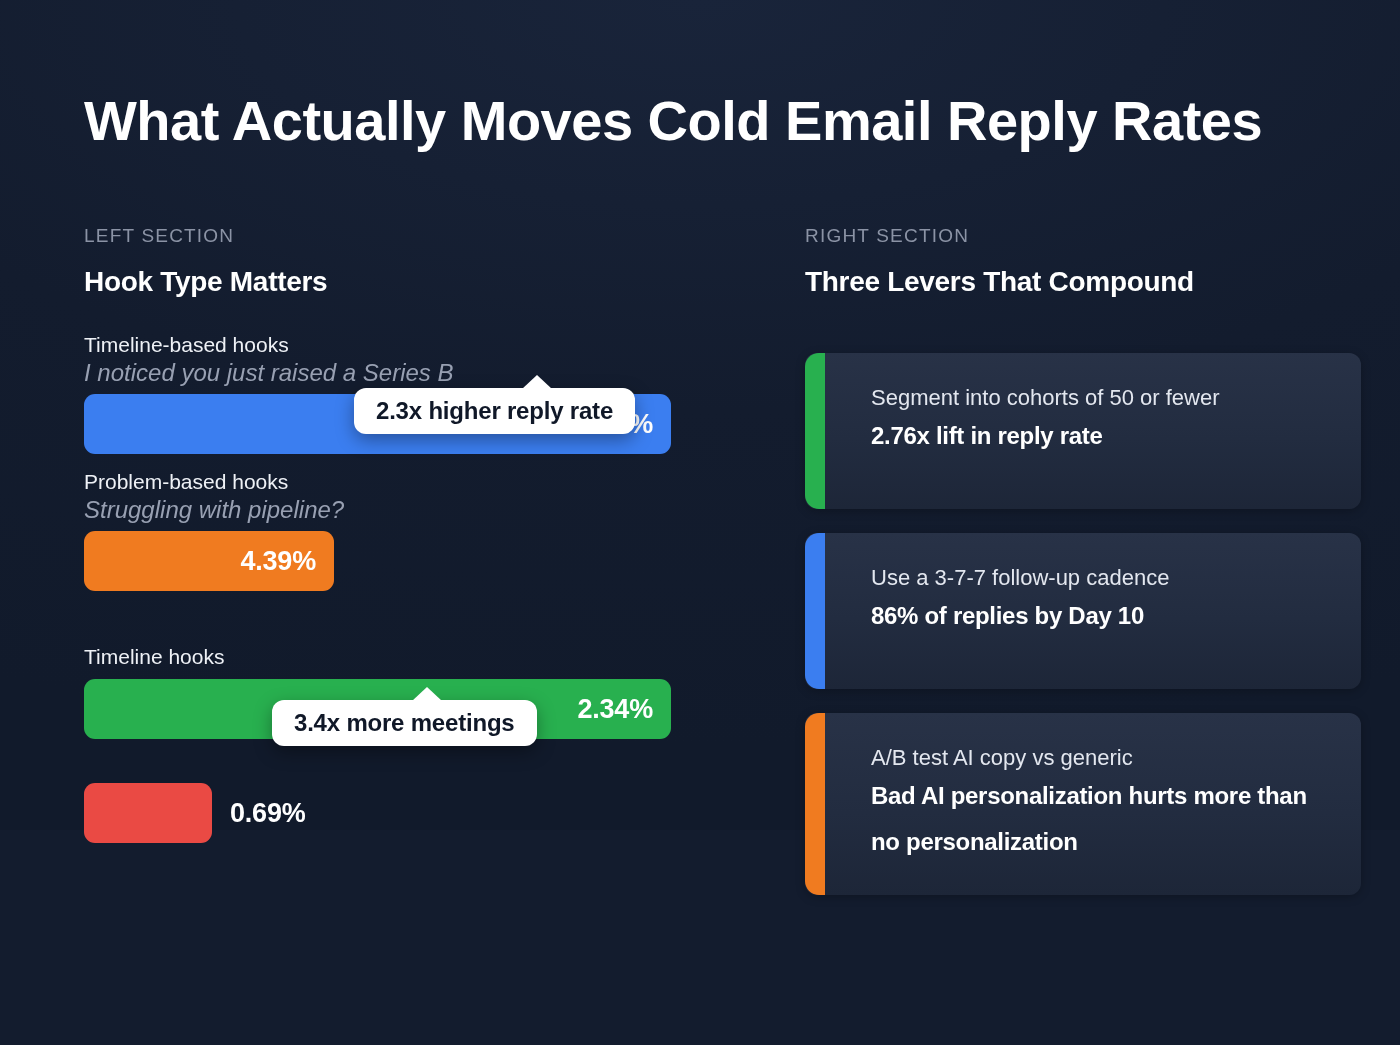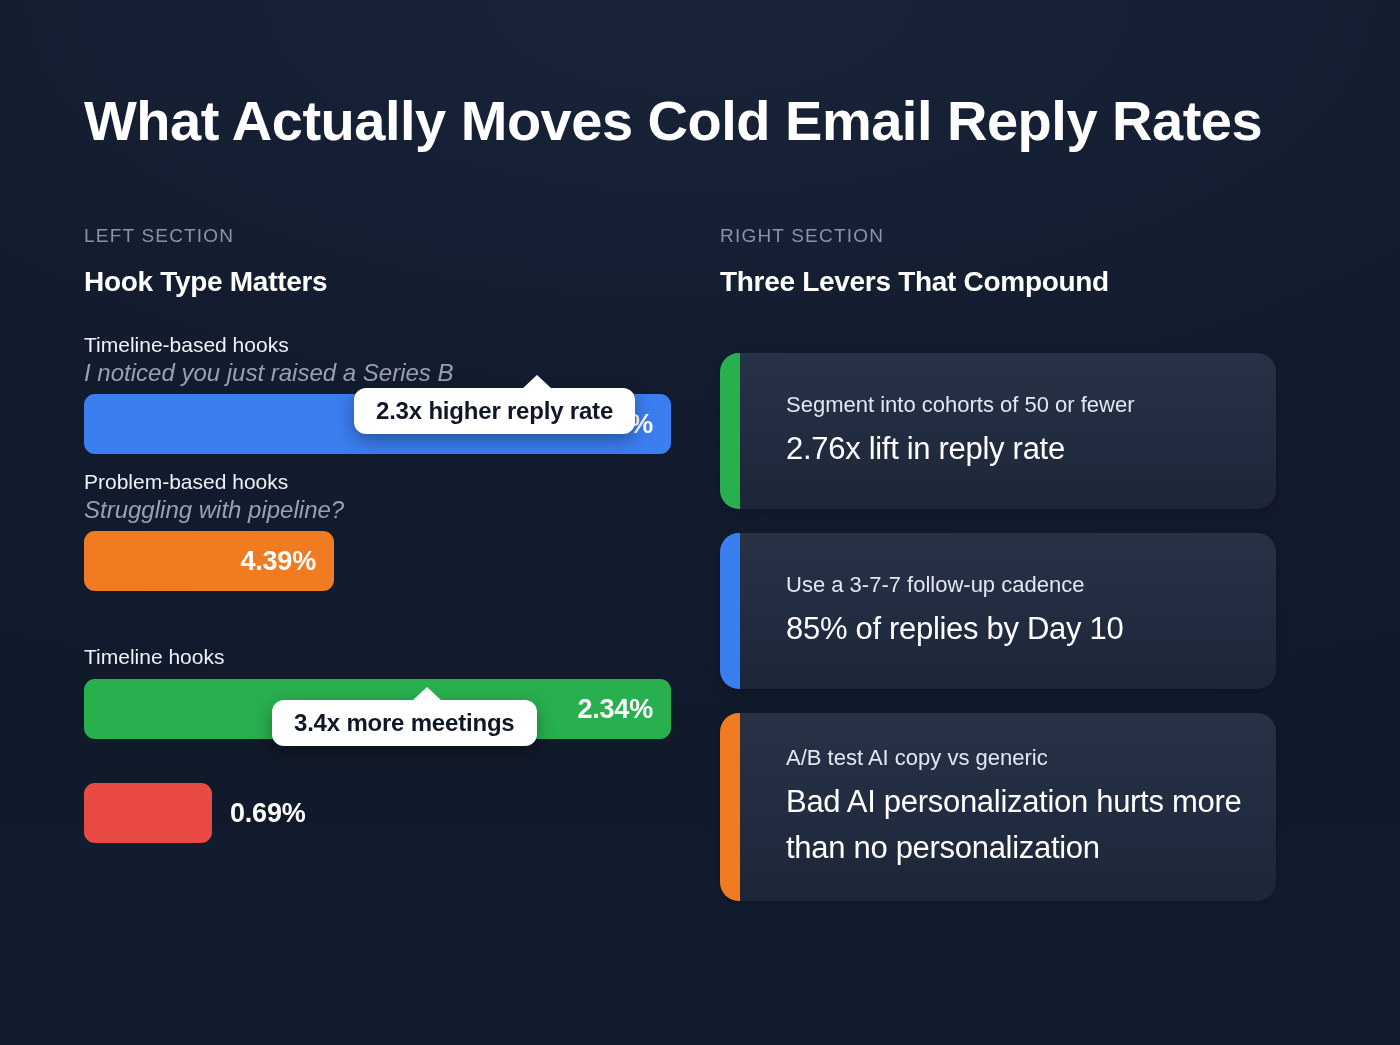--- a/index.html
+++ b/index.html
@@ -34,21 +34,21 @@
     font-size: 56px;
     line-height: 66px;
     font-weight: 700;
     letter-spacing: -0.5px;
     color: #ffffff;
     white-space: nowrap;
   }
 
   
   .col-left  { position: absolute; left: 84px;  top: 224px; width: 600px; }
-  .col-right { position: absolute; left: 720px; top: 224px; width: 556px; }
+  .col-right { position: absolute; left: 805px; top: 224px; width: 556px; }
 
   .eyebrow {
     font-size: 19px;
     line-height: 24px;
     letter-spacing: 1.2px;
     font-weight: 400;
     color: #8b93a5;
     text-transform: uppercase;
   }
 
@@ -147,27 +147,27 @@
   #callout-0 { left: 270px; top: 57px; }
   #callout-0::before { left: 168px; }
   #callout-1 { left: 188px; top: 57px; }
   #callout-1::before { left: 140px; }
 
   
   .cards { margin-top: 50px; display: flex; flex-direction: column; gap: 24px; }
 
   .lever-card {
     position: relative;
-    border-radius: 19px;
+    border-radius: 12px;
     background: linear-gradient(180deg, #283247 0%, #222c40 55%, #1d2638 100%);
     padding: 30px 34px 30px 66px;
     min-height: 156px;
     display: flex;
     flex-direction: column;
-    justify-content: center;
+    justify-content: flex-start;
     overflow: hidden;
     box-shadow: 0 2px 10px rgba(0,0,0,0.25);
   }
 
   .lever-accent {
     position: absolute;
     left: 0;
     top: 0;
     bottom: 0;
     width: 20px;
@@ -175,24 +175,23 @@
   }
 
   .lever-kicker {
     font-size: 22px;
     line-height: 30px;
     font-weight: 400;
     color: #e3e7ef;
   }
 
   .lever-headline {
-    margin-top: 6px;
-    font-size: 31px;
+    font-size: 24px;
     line-height: 46px;
-    font-weight: 400;
+    font-weight: 700;
     color: #ffffff;
     letter-spacing: -0.3px;
   }
   #lever-card-2 .lever-headline { line-height: 46px; }
 </style>
 </head>
 <body>
 
 <div class="canvas">
 
@@ -254,21 +253,21 @@
     <div class="cards">
       <article class="lever-card" id="lever-card-0">
         <span class="lever-accent" id="accent-0" style="background: rgb(40, 176, 79);"></span>
         <div class="lever-kicker">Segment into cohorts of 50 or fewer</div>
         <div class="lever-headline">2.76x lift in reply rate</div>
       </article>
 
       <article class="lever-card" id="lever-card-1">
         <span class="lever-accent" id="accent-1" style="background: rgb(59, 126, 240);"></span>
         <div class="lever-kicker">Use a 3-7-7 follow-up cadence</div>
-        <div class="lever-headline">85% of replies by Day 10</div>
+        <div class="lever-headline">86% of replies by Day 10</div>
       </article>
 
       <article class="lever-card" id="lever-card-2">
         <span class="lever-accent" id="accent-2" style="background: rgb(240, 123, 32);"></span>
         <div class="lever-kicker">A/B test AI copy vs generic</div>
         <div class="lever-headline">Bad AI personalization hurts more than no personalization</div>
       </article>
     </div>
   </section>
 

